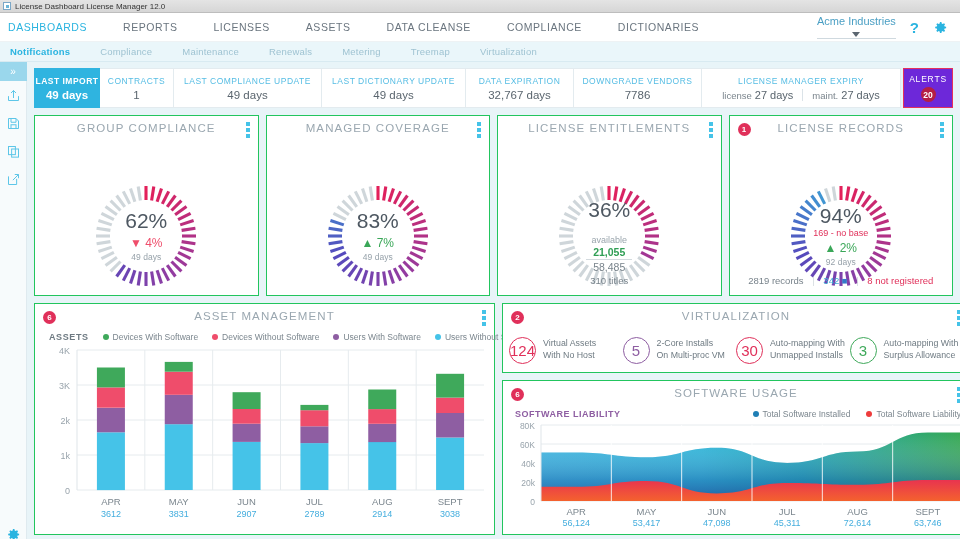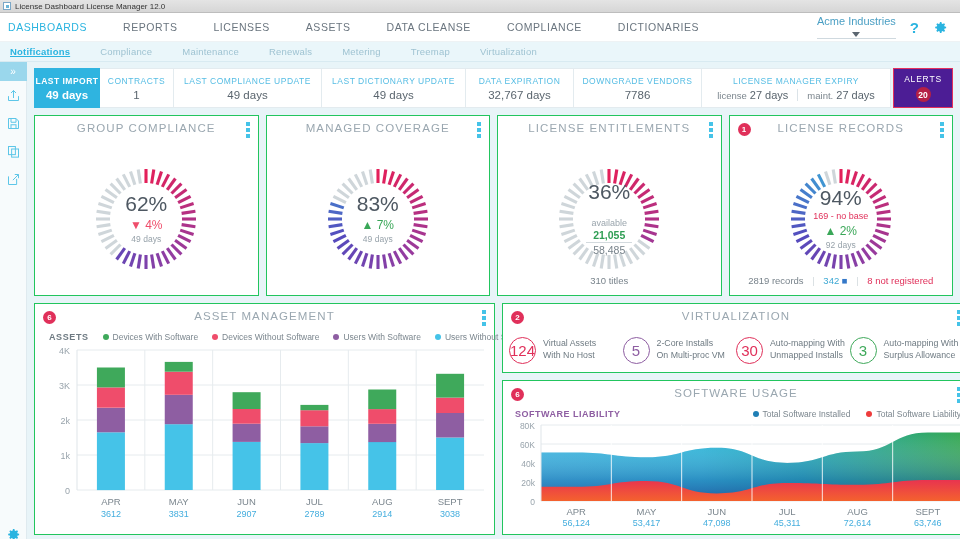--- a/index.html
+++ b/index.html
@@ -58,21 +58,21 @@
 
   
   .subnav {
     height: 20px; background: #eaf6fa; display: flex; align-items: center;
     border-bottom: 1px solid #d8eaf1;
   }
   .subnav-item {
     font-size: 9.5px; color: #9fc3d2; margin-right: 30px; cursor: pointer;
     letter-spacing: .2px;
   }
-  .subnav-item:first-child { margin-left: 10px; text-decoration: underline; }
+  .subnav-item:first-child { margin-left: 10px; }
   .subnav-item.active { color: #2ab4e0; font-weight: bold; }
 
   
   .body-wrap { display: flex; height: 490px; }
   .sidebar {
     width: 27px; background: #f7fbfc; border-right: 1px solid #dfeaef;
     display: flex; flex-direction: column; align-items: center;
     flex: none; position: relative;
   }
   .side-expand {
@@ -100,21 +100,21 @@
   .kpi-label { font-size: 8.5px; letter-spacing: .5px; color: #56bde4; white-space: nowrap; }
   .kpi-value { font-size: 11.5px; color: #5a656e; margin-top: 3px; white-space: nowrap; }
   .kpi-box.primary { background: #2fb4e0; border-color: #2fb4e0; }
   .kpi-box.primary .kpi-label,
   .kpi-box.primary .kpi-value { color: #fff; font-weight: bold; }
   .kpi-dual { display: flex; align-items: center; gap: 9px; margin-top: 3px; }
   .kpi-dual .seg { font-size: 11px; color: #5a656e; white-space: nowrap; }
   .kpi-dual .seg .sm { font-size: 9.5px; color: #7b858d; }
   .kpi-divider { width: 1px; height: 12px; background: #dbe3e8; }
   .kpi-box.alerts {
-    background: #4c1d95; border-color: #e5305c; width: 60px; flex: none;
+    background: #6d28d9; border-color: #e5305c; width: 50px; flex: none;
     border-left: 1px solid #e5305c; margin-left: 2px;
   }
   .kpi-box.alerts .kpi-label { color: #fff; letter-spacing: .8px; }
   .alert-badge {
     margin-top: 3px; width: 15px; height: 15px; border-radius: 50%;
     background: #b51f45; color: #fff; font-size: 8.5px; font-weight: bold;
     display: flex; align-items: center; justify-content: center;
   }
 
   
@@ -136,21 +136,21 @@
   .badge-count {
     position: absolute; left: 8px; top: 7px; width: 13px; height: 13px;
     border-radius: 50%; background: #e0305a; color: #fff; font-size: 8px;
     font-weight: bold; display: flex; align-items: center; justify-content: center;
   }
 
   .gauge-row { display: flex; gap: 7px; height: 181px; margin-bottom: 7px; }
   .gauge-card { flex: 1; }
   .gauge-wrap {
     display: flex; flex-direction: column; align-items: center;
-    justify-content: center; height: calc(100% - 24px); padding-top: 2px;
+    justify-content: flex-end; height: calc(100% - 24px); padding-top: 2px;
   }
   .gauge { position: relative; width: 118px; height: 118px; }
   .gauge svg { display: block; }
   .gauge-center {
     position: absolute; inset: 0; display: flex; flex-direction: column;
     align-items: center; justify-content: center; text-align: center;
   }
   .g-pct { font-size: 21px; color: #4e5862; line-height: 1.05; font-weight: normal; }
   .g-sub { font-size: 9px; color: #9aa5ad; margin-top: 14px; }
   .g-delta { font-size: 12px; margin-top: 3px; }

